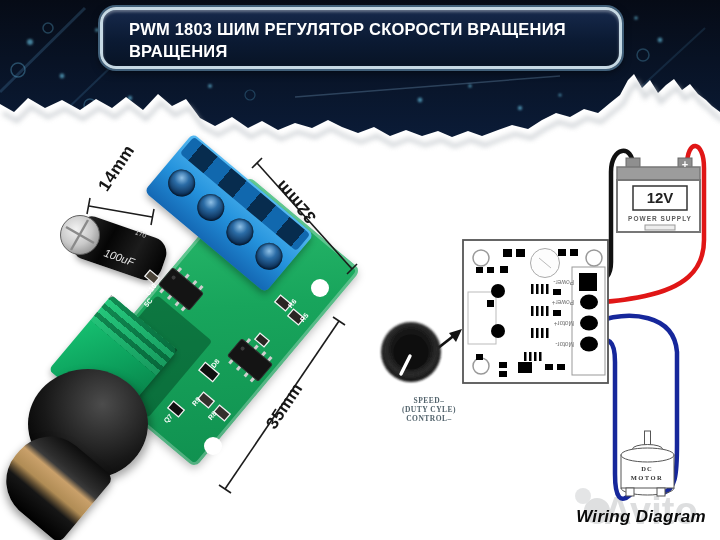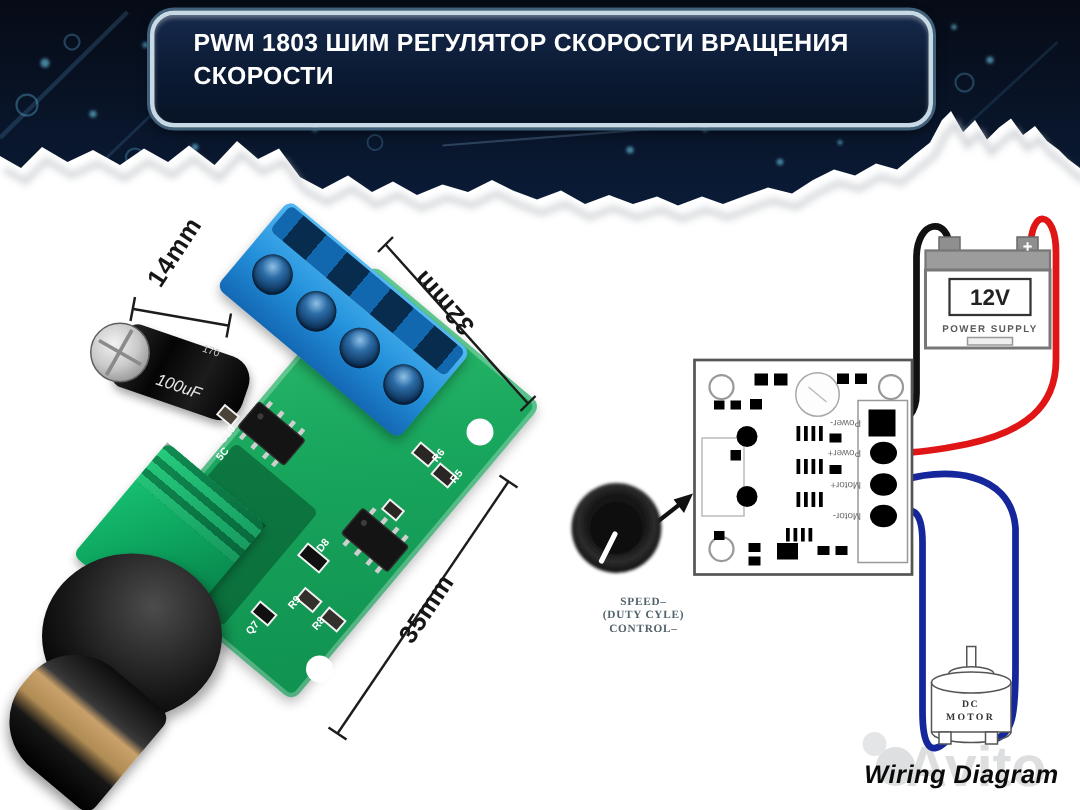--- a/index.html
+++ b/index.html
@@ -1,21 +1,21 @@
 <!DOCTYPE html>
 <html><head>
 <meta charset="utf-8">
 <style>
   html,body{margin:0;padding:0;background:#e8e8e8;}
   .stage{position:relative;width:720px;height:540px;background:#fff;overflow:hidden;
          font-family:"Liberation Sans",sans-serif;}
   .abs{position:absolute;}
   svg{display:block;}
   
-  .banner{position:absolute;left:100px;top:7px;width:522px;height:78px;box-sizing:border-box;
+  .banner{position:absolute;left:100px;top:7px;width:522px;height:62px;box-sizing:border-box;
     border:3px solid #c6d9e4;border-radius:16px;
     background:linear-gradient(180deg,#16294b 0%,#0b1a33 55%,#081426 100%);
     box-shadow:0 0 0 2px #41607a, inset 0 2px 3px rgba(255,255,255,.35), 0 3px 8px rgba(0,0,0,.55);
     color:#fff;font-size:16.5px;font-weight:bold;line-height:22px;
     padding:8px 0 0 26px;letter-spacing:.2px;}
   
   .pcb{left:149px;top:193px;width:146px;height:258px;transform:rotate(40deg);
     background:linear-gradient(135deg,#2cbd6e 0%,#18a55c 45%,#109150 100%);
     border-radius:7px;box-shadow:inset 0 0 0 3px rgba(255,255,255,.28), 2px 3px 8px rgba(0,0,0,.25);}
   .pcb-dark{position:absolute;left:6px;top:150px;width:72px;height:100px;
@@ -96,21 +96,21 @@
           <circle cx="560" cy="95" r="1.6"></circle>
       </g>
     </g>
 
     <polygon fill="#ffffff" points="0,104 14,112 28,98 45,108 62,100 80,110 96,99 112,108 126,97 143,110 158,94 172,106 186,99 200,118 215,126 232,117 248,128 262,121 278,130 295,123 312,128 328,120 342,127 358,133 374,127 390,136 406,130 422,136 438,131 452,137 468,131 482,136 498,130 512,125 528,129 542,120 556,113 570,117 584,109 598,113 610,103 620,95 628,80 634,74 642,88 650,80 658,93 666,85 674,79 682,90 690,84 698,94 706,100 712,106 720,112 720,170 0,170"></polygon>
     <polyline fill="none" stroke="#c2c7cc" stroke-width="4" opacity=".75" filter="url(#bl2)" transform="translate(3,9)" points="0,104 14,112 28,98 45,108 62,100 80,110 96,99 112,108 126,97 143,110 158,94 172,106 186,99 200,118 215,126 232,117 248,128 262,121 278,130 295,123 312,128 328,120 342,127 358,133 374,127 390,136 406,130 422,136 438,131 452,137 468,131 482,136 498,130 512,125 528,129 542,120 556,113 570,117 584,109 598,113 610,103 620,95 628,80 634,74 642,88 650,80 658,93 666,85 674,79 682,90 690,84 698,94 706,100 712,106 720,112"></polyline>
   </svg>
 
   <div class="banner">
     <div>PWM 1803 ШИМ РЕГУЛЯТОР СКОРОСТИ ВРАЩЕНИЯ</div>
-    <div>СКОРОСТИ</div>
+    <div>ВРАЩЕНИЯ</div>
   </div>
 
   <div class="abs pcb">
     <div class="pcb-dark"></div>
   </div>
   <div class="abs termblue">
     <div class="tstrip"></div>
     <div class="screw" style="left:10px"></div>
     <div class="screw" style="left:48px"></div>
     <div class="screw" style="left:86px"></div>

